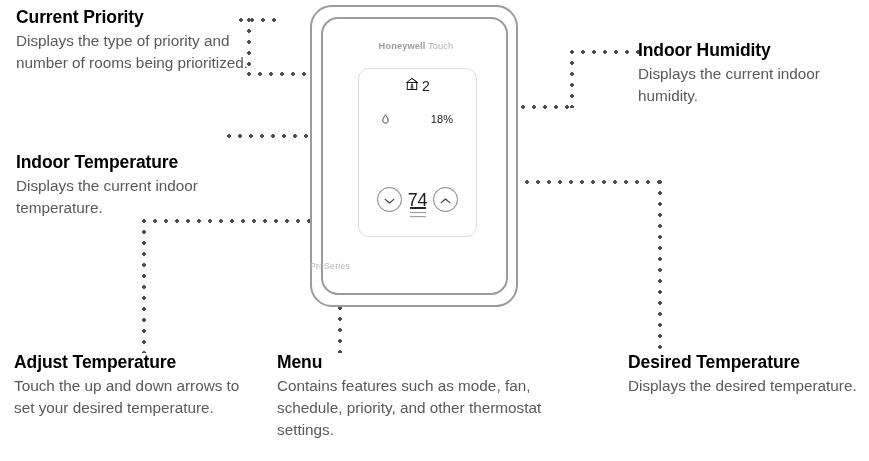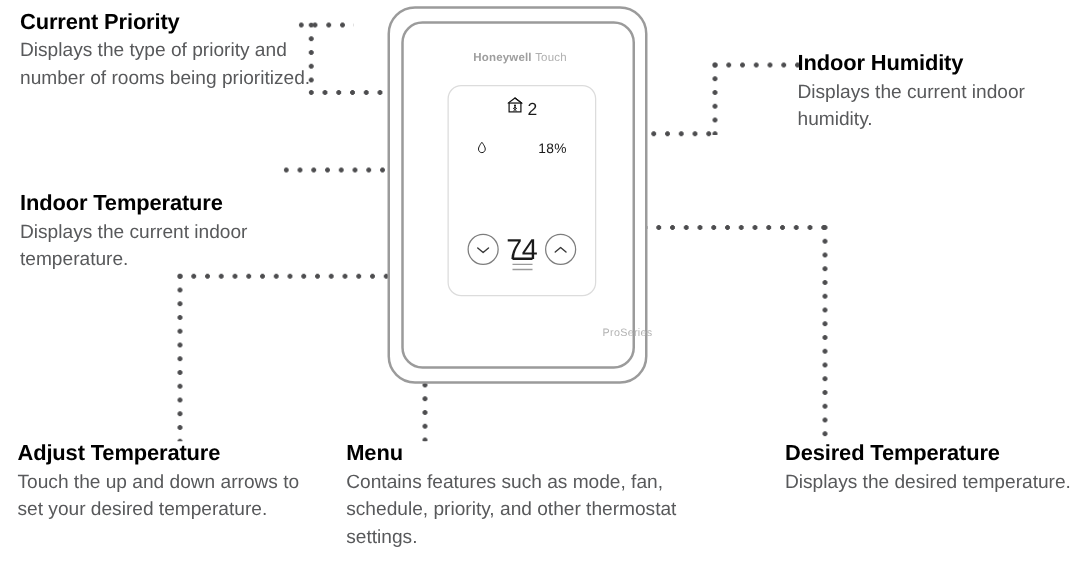--- a/index.html
+++ b/index.html
@@ -165,40 +165,40 @@
   .arrow-btn {
     width: 25px; height: 25px;
     border: 1px solid #7d7d7d;
     border-radius: 50%;
     box-sizing: border-box;
     display: flex;
     align-items: center;
     justify-content: center;
   }
   .setpoint-value {
-    font-size: 23px;
+    font-size: 18px;
     color: #1a1a1a;
     font-weight: 400;
     letter-spacing: -0.3px;
     line-height: 1;
   }
 
   .menu-icon {
     position: absolute;
     left: 0; right: 0;
     bottom: 13px;
     display: flex;
     justify-content: center;
   }
 
   .proseries {
     position: absolute;
     left: 0; right: 0;
     bottom: 40px;
-    text-align: right;
+    text-align: left;
     font-size: 8.6px;
     color: #b3b3b3;
     letter-spacing: 0.25px;
   }
 </style>
 </head>
 <body>
 
 <div id="stage">
 

